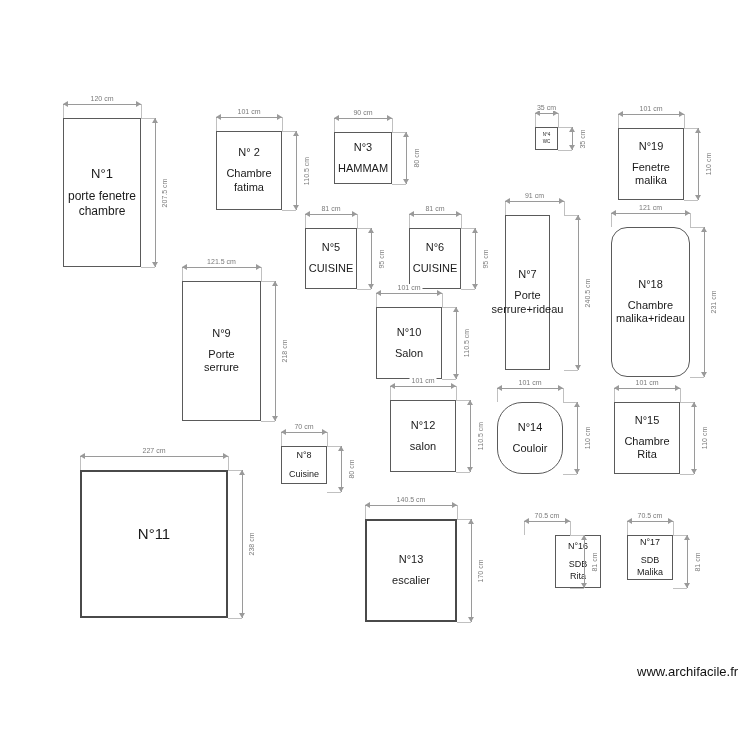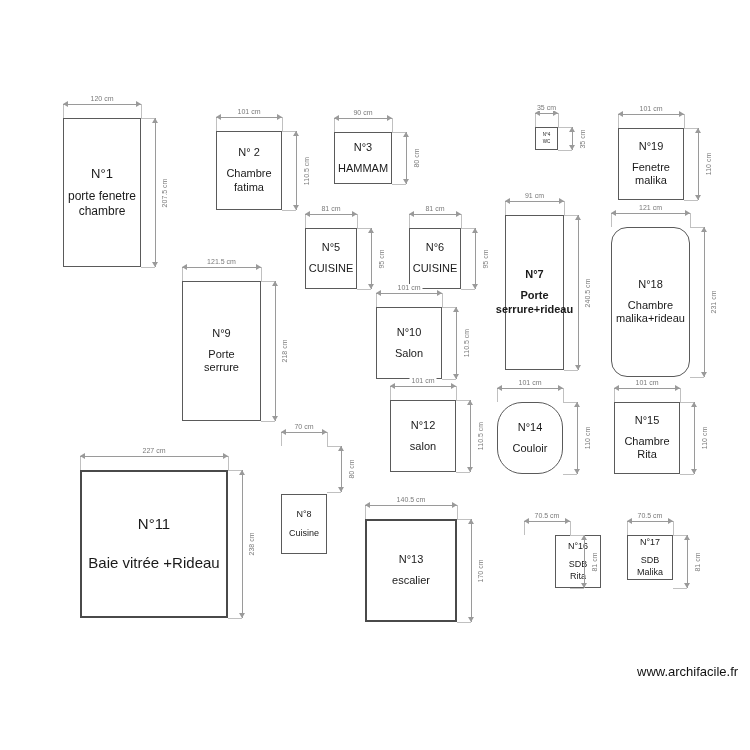--- a/index.html
+++ b/index.html
@@ -223,21 +223,21 @@
         <span class="cap r"></span>
         <span class="lbl">81 cm</span>
       </div>
       <div class="dim dimv" style="left: 66px; top: 0px; height: 61px;">
         <span class="cap t"></span>
         <span class="cap b"></span>
         <span class="lbl right">95 cm</span>
       </div>
     </div>
     <div class="item" style="left: 505px; top: 215px;">
-      <div class="box f11" style="width: 59px; height: 155px; font-weight: bold;">
+      <div class="box f11" style="width: 45px; height: 155px;">
         <span class="num">N°7</span>
         <span class="nm">Porte
 serrure+rideau</span>
       </div>
       <div class="wit v" style="left: 0px; top: -14px; height: 14px;"></div>
       <div class="wit v" style="left: 59px; top: -14px; height: 14px;"></div>
       <div class="wit h" style="left: 59px; top: 0px; width: 14px;"></div>
       <div class="wit h" style="left: 59px; top: 155px; width: 14px;"></div>
       <div class="dim dimh" style="left: 0px; top: -14px; width: 59px;">
         <span class="cap l"></span>
@@ -306,21 +306,21 @@
         <span class="cap r"></span>
         <span class="lbl">101 cm</span>
       </div>
       <div class="dim dimv" style="left: 80px; top: 0px; height: 72px;">
         <span class="cap t"></span>
         <span class="cap b"></span>
         <span class="lbl right">110.5 cm</span>
       </div>
     </div>
     <div class="item" style="left: 281px; top: 446px;">
-      <div class="box f9" style="width: 46px; height: 60px; margin-top: 48px;">
+      <div class="box f9" style="width: 46px; height: 38px;">
         <span class="num">N°8</span>
         <span class="nm">Cuisine</span>
       </div>
       <div class="wit v" style="left: 0px; top: -14px; height: 14px;"></div>
       <div class="wit v" style="left: 46px; top: -14px; height: 14px;"></div>
       <div class="wit h" style="left: 46px; top: 0px; width: 14px;"></div>
       <div class="wit h" style="left: 46px; top: 46px; width: 14px;"></div>
       <div class="dim dimh" style="left: 0px; top: -14px; width: 46px;">
         <span class="cap l"></span>
         <span class="cap r"></span>
@@ -389,21 +389,20 @@
       </div>
       <div class="dim dimv" style="left: 80px; top: 0px; height: 72px;">
         <span class="cap t"></span>
         <span class="cap b"></span>
         <span class="lbl right">110 cm</span>
       </div>
     </div>
     <div class="item" style="left: 80px; top: 470px;">
       <div class="box big thick" style="width: 148px; height: 148px;">
         <span class="num">N°11</span>
-        <span class="nm">Baie vitrée +Rideau</span>
       </div>
       <div class="wit v" style="left: 0px; top: -14px; height: 14px;"></div>
       <div class="wit v" style="left: 148px; top: -14px; height: 14px;"></div>
       <div class="wit h" style="left: 148px; top: 0px; width: 14px;"></div>
       <div class="wit h" style="left: 148px; top: 148px; width: 14px;"></div>
       <div class="dim dimh" style="left: 0px; top: -14px; width: 148px;">
         <span class="cap l"></span>
         <span class="cap r"></span>
         <span class="lbl">227 cm</span>
       </div>

